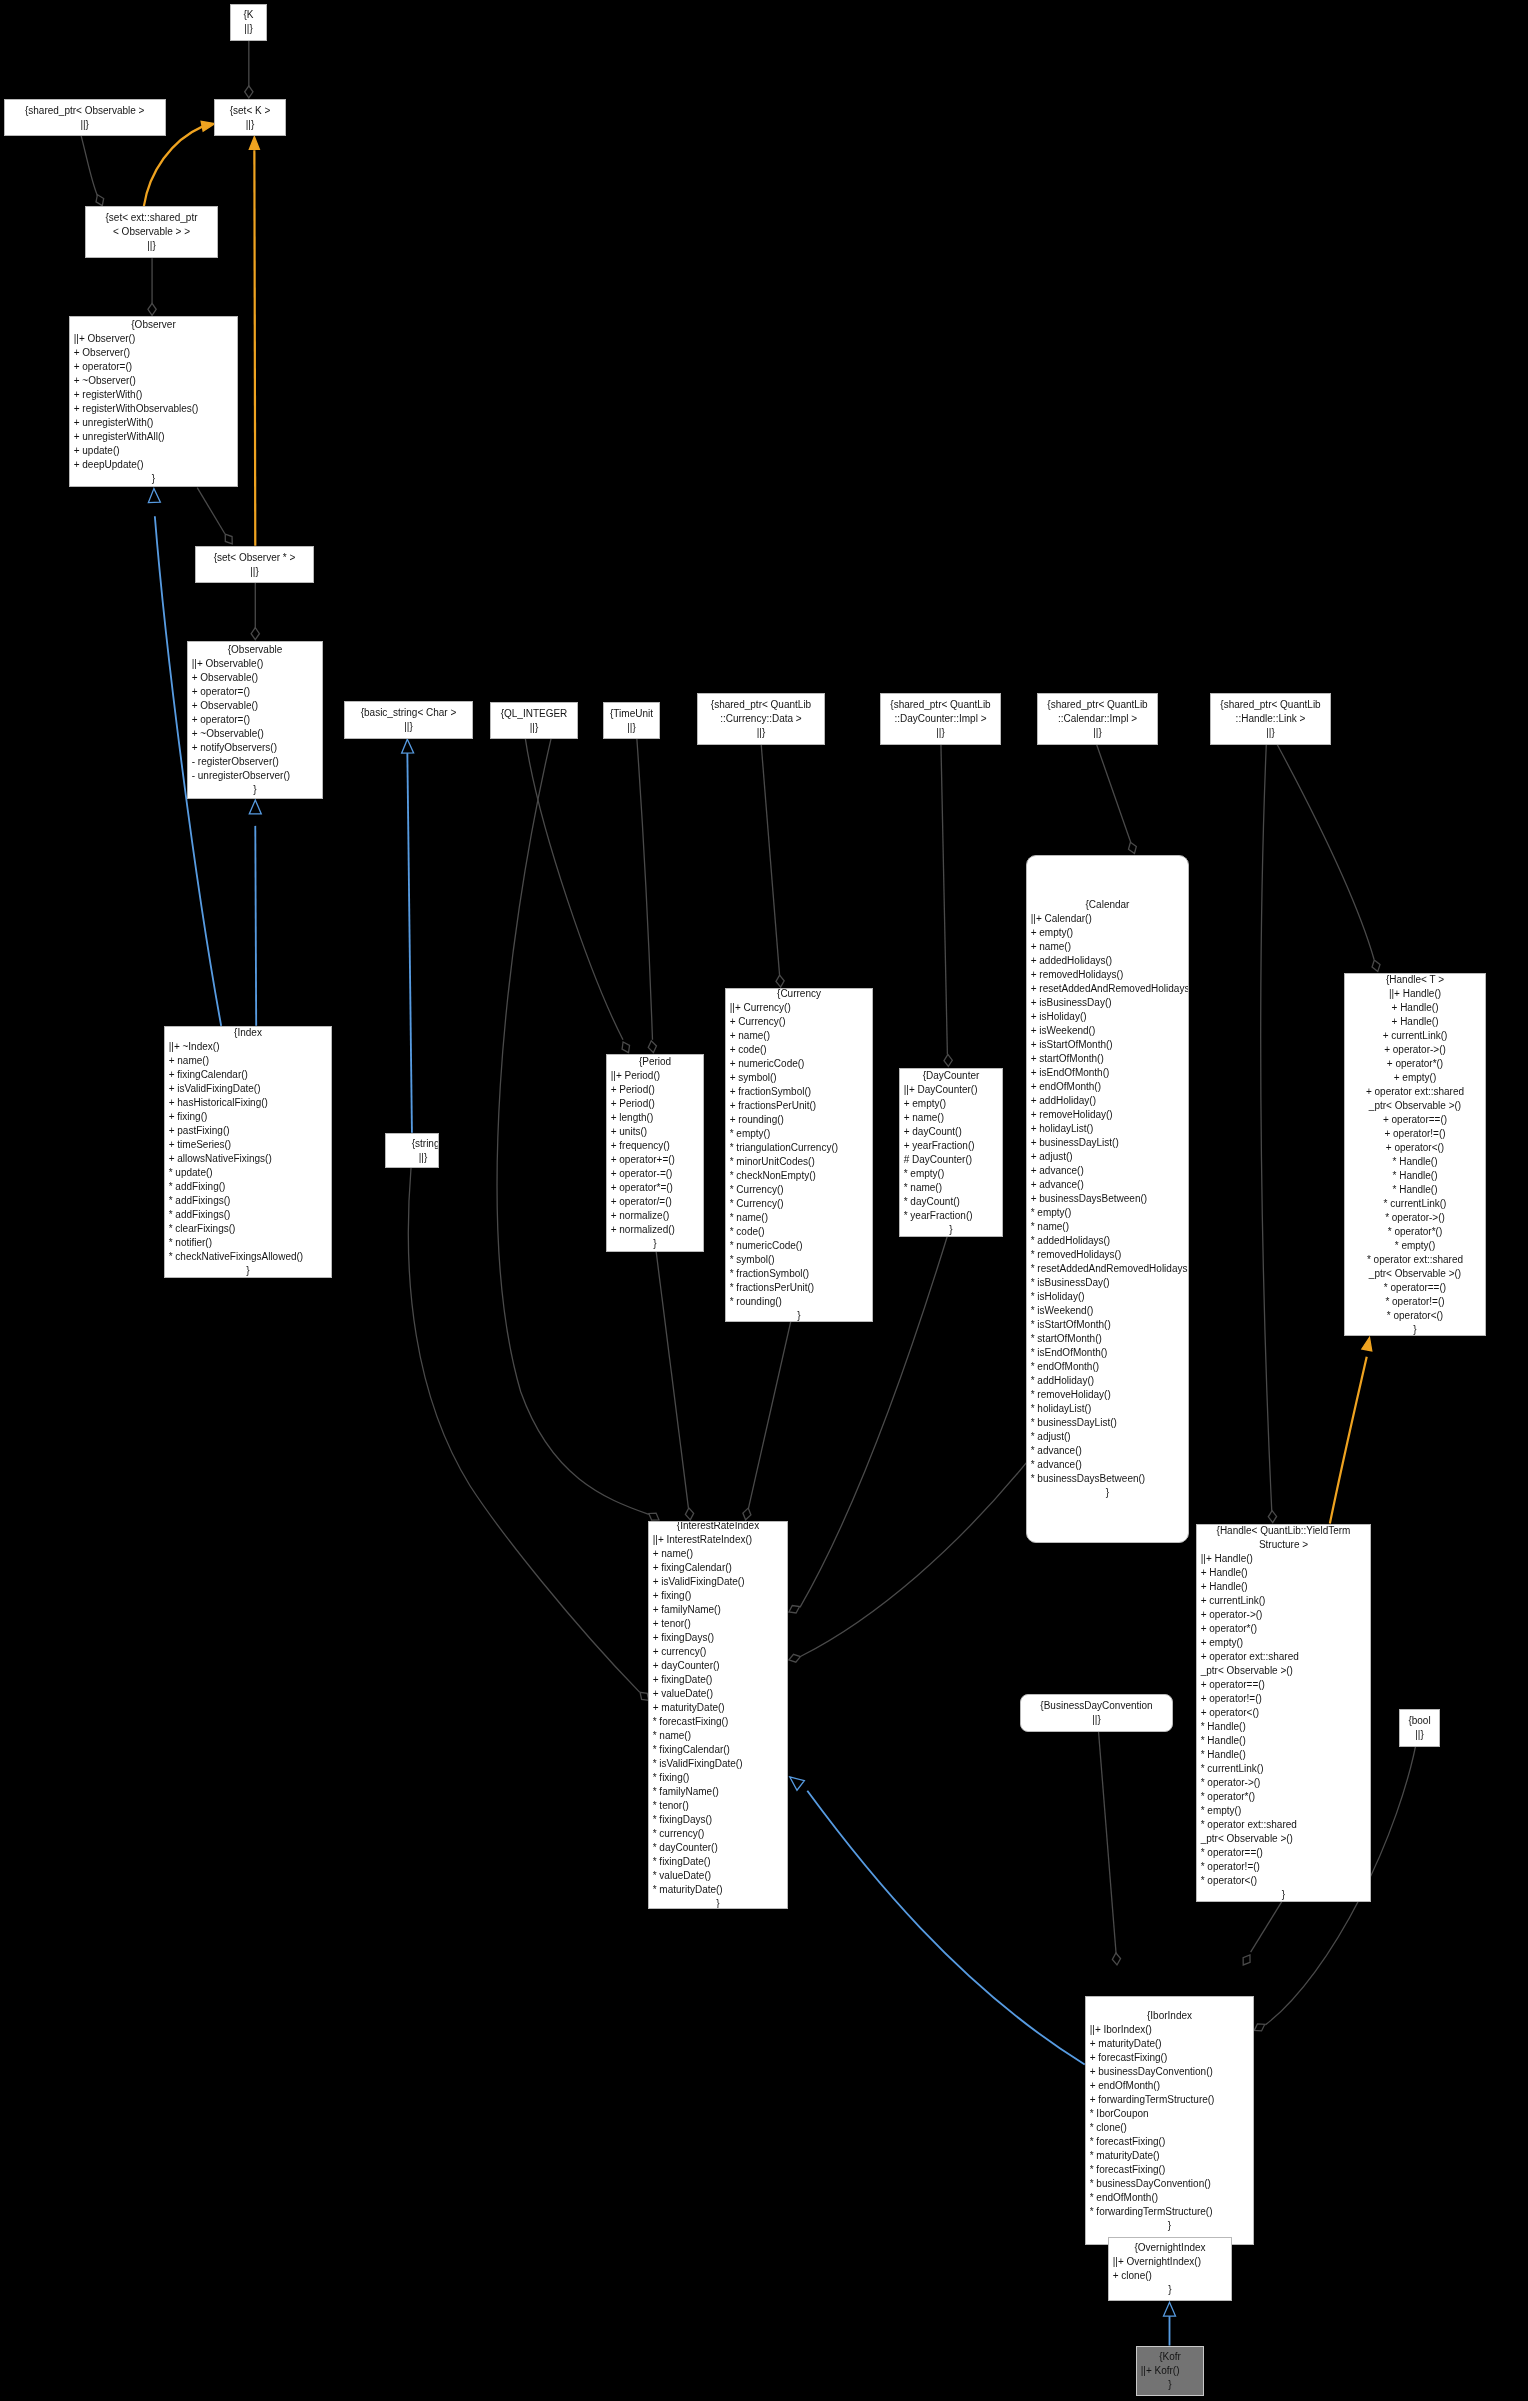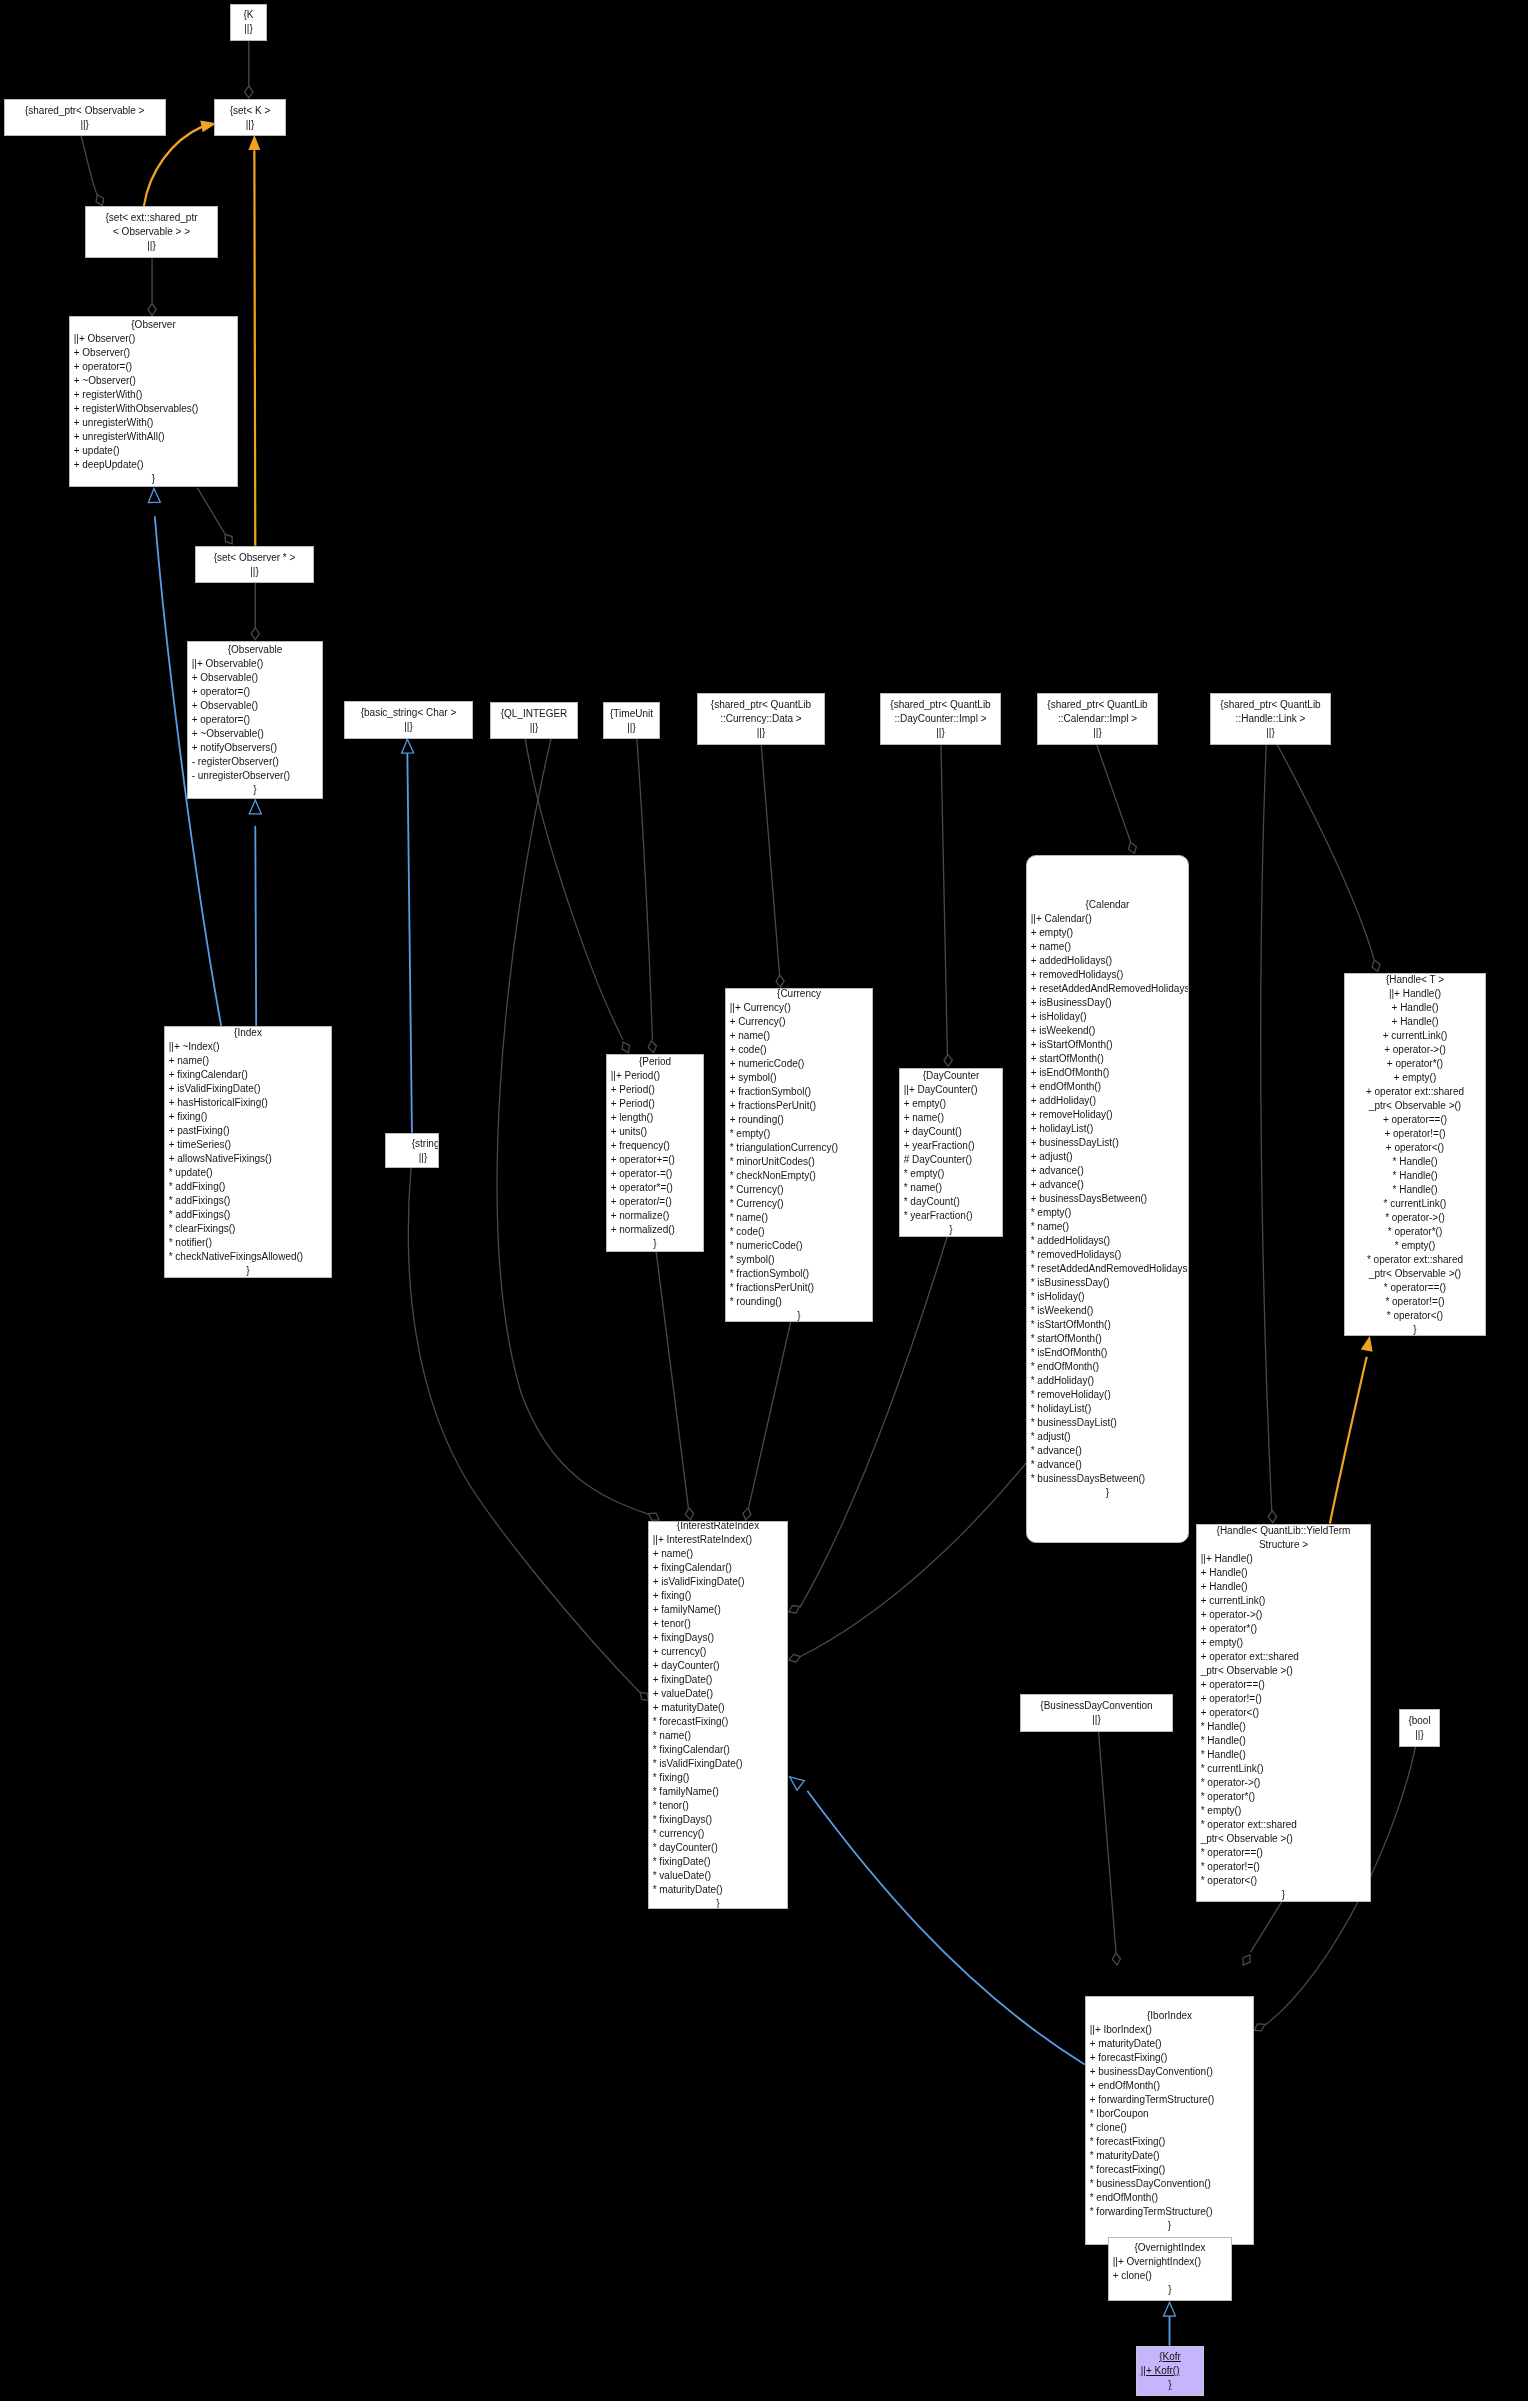--- a/index.html
+++ b/index.html
@@ -2,21 +2,21 @@
 <html style="font-size:14.7px"><head>
 <meta charset="utf-8">
 <style>
   html,body{margin:0;padding:0;background:#000;}
   #diagram{position:relative;width:1528px;height:2401px;background:#000;
            font-family:"Liberation Sans",sans-serif;overflow:hidden;}
   #edges-svg{position:absolute;left:0;top:0;}
   .node{position:absolute;background:#fff;border:1.8px solid #b9b9b9;color:#141414;
         font-size:10px;line-height:14px;display:flex;flex-direction:column;
         justify-content:center;overflow:hidden;box-sizing:border-box;white-space:nowrap;}
-  .node.highlight{background:#c4b5fd;border-color:#c8c8c8;text-decoration:underline;}
+  .node.highlight{background:#737373;border-color:#c8c8c8;}
   .node .line{padding:0 3.7px;text-align:left;}
   .node .line.center{text-align:center;}
 </style>
 </head>
 <body>
 
 <div id="diagram">
   <svg id="edges-svg" width="1528" height="2401" viewBox="0 0 1658 2605">
       <path d="M270,44 L270,94" fill="none" stroke="#4a4a4a" stroke-width="1.4"></path>
       <polygon points="270.0,106.0 265.5,99.5 270.0,93.0 274.5,99.5" fill="#000000" stroke="#4a4a4a" stroke-width="1.4"></polygon>
@@ -365,21 +365,21 @@
       <div class="line">* operator-&gt;()</div>
       <div class="line">* operator*()</div>
       <div class="line">* empty()</div>
       <div class="line">* operator ext::shared</div>
       <div class="line">_ptr&lt; Observable &gt;()</div>
       <div class="line">* operator==()</div>
       <div class="line">* operator!=()</div>
       <div class="line">* operator&lt;()</div>
       <div class="line center">}</div>
     </div>
-    <div class="node" style="left: 1020px; top: 1694px; width: 153px; height: 38px;">
+    <div class="node" style="left: 1020px; top: 1694px; width: 153px; height: 38px; border-radius: 8px;">
       <div class="line center">{BusinessDayConvention</div>
       <div class="line center">||}</div>
     </div>
     <div class="node" style="left: 1399px; top: 1694px; width: 41px; height: 38px; margin-top: 15px;">
       <div class="line center">{bool</div>
       <div class="line center">||}</div>
     </div>
     <div class="node" style="left: 1085px; top: 1967px; width: 169px; height: 249px; margin-top: 29px;">
       <div class="line center">{IborIndex</div>
       <div class="line">||+ IborIndex()</div>

